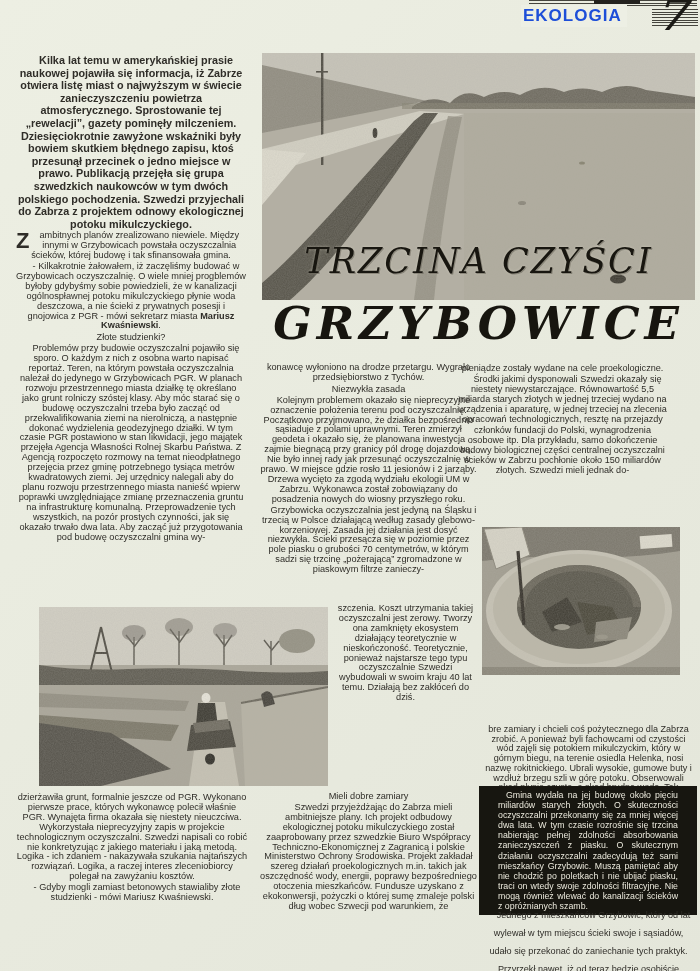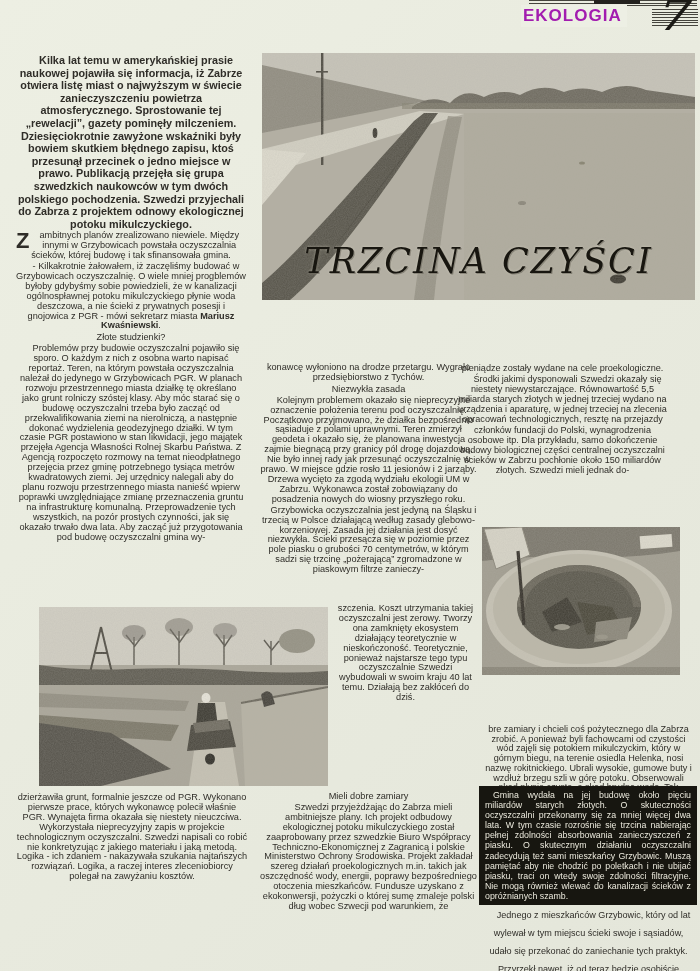--- a/index.html
+++ b/index.html
@@ -9,21 +9,21 @@
     background:linear-gradient(135deg,#edefe3 0%,#e9ebdf 45%,#e4e6da 100%);
     color:#2f2d28;
   }
   
   .hlines { position:absolute; background:repeating-linear-gradient(to bottom,#45443d 0 1px,transparent 1px 2.7px); }
   .hlines.top { left:529px; top:0; width:168px; height:7px; }
   .hlines.right { left:652px; top:9px; width:46px; height:19px; }
   .hbar { position:absolute; left:594px; top:0; width:46px; height:4px; background:#23221e; }
   .hlabel {
     position:absolute; left:521px; top:5px; background:#edefe4; padding:1px 5px 1px 2px;
-    font-size:17px; font-weight:bold; letter-spacing:1px; color:#a21caf;
+    font-size:17px; font-weight:bold; letter-spacing:1px; color:#1d4ed8;
   }
   .pnum {
     position:absolute; left:660px; top:-7px; width:40px;
     font-family:"DejaVu Serif", serif; font-style:italic; font-weight:bold;
     font-size:46px; line-height:42px; color:#1b1a16; transform:skewX(-6deg);
   }
   
   .title1 {
     position:absolute; left:262px; top:241px; width:433px; text-align:center;
     font-family:"DejaVu Serif", serif; font-style:italic; font-weight:normal;
@@ -46,21 +46,21 @@
   .c1b { left:16px;  top:793px; width:232px; }
   .c2a { left:259px; top:363px; width:219px; }
   .c2b { left:334px; top:604px; width:143px; }
   .c2c { left:259px; top:790px; width:219px; }
   .c3a { left:457px; top:363px; width:211px; font-size:9.1px; line-height:10.1px; }
   .c3b { left:483px; top:679px; width:211px; font-size:9.1px; line-height:9.7px;margin-top:46px; }
   .c3c { left:483px; top:906px; width:211px; font-size:9.1px; line-height:18px; }
   .wrap-spacer { float:left; width:74px; height:20px; }
   .blackbox {
     position:absolute; left:479px; top:786px; width:218px; box-sizing:border-box;
-    background:#171610; color:#ebe9dc; padding:4px 6px; font-size:8.8px; line-height:10.1px;
+    background:#171610; color:#ebe9dc; padding:4px 19px; font-size:8.8px; line-height:10.1px;
     text-align:justify;
   }
   .blackbox p { margin:0; text-indent:8px; }
   .byline { text-align:right; font-weight:bold; font-size:10px; margin-top:3px; text-indent:0; }
   
   .photo { position:absolute; display:block; }
   .ph-top { left:262px; top:53px; }
   .ph-left { left:39px; top:607px; }
   .ph-well { left:482px; top:527px; }
 </style>
@@ -99,20 +99,21 @@
     <path d="M170,66 C140,105 104,152 60,210 L48,226 C80,184 130,120 164,74 Z" fill="#3f3c33" opacity="0.7"></path>
     <path d="M200,64 C190,110 180,170 172,247 L152,247 C162,168 176,104 186,63 Z" fill="#8f8b7e" opacity="0.75"></path>
     <rect x="202" y="60" width="231" height="187" fill="#aba797" opacity="0.5"></rect>
     <ellipse cx="356" cy="226" rx="8" ry="4.5" fill="#3b382f"></ellipse>
     <ellipse cx="260" cy="150" rx="4" ry="2" fill="#8a8679"></ellipse>
     <ellipse cx="320" cy="110" rx="3" ry="1.6" fill="#86826f"></ellipse>
     <rect width="433" height="247" filter="url(#grain)"></rect>
   </svg>
 
   <div class="title1">TRZCINA CZYŚCI</div>
+  <div class="title2">GRZYBOWICE</div>
 
   <div class="col c1">
     <p class="intro">Kilka lat temu w amerykańskiej prasie naukowej pojawiła się informacja, iż Zabrze otwiera listę miast o najwyższym w świecie zanieczyszczeniu powietrza atmosferycznego. Sprostowanie tej „rewelacji”, gazety pominęły milczeniem. Dziesięciokrotnie zawyżone wskaźniki były bowiem skutkiem błędnego zapisu, ktoś przesunął przecinek o jedno miejsce w prawo. Publikacją przejęła się grupa szwedzkich naukowców w tym dwóch polskiego pochodzenia. Szwedzi przyjechali do Zabrza z projektem odnowy ekologicznej potoku mikulczyckiego.</p>
     <p class="noind"><span class="dropcap">Z</span><span>ambitnych planów zrealizowano niewiele. Między innymi w Grzybowicach powstała oczyszczalnia ścieków, której budowę i tak sfinansowała gmina.</span></p>
     <p><span>- Kilkakrotnie żałowałem, iż zaczęliśmy budować w Grzybowicach oczyszczalnię. O wiele mniej progblemów byłoby gdybyśmy sobie powiedzieli, że w kanalizacji ogólnospławnej potoku mikulczyckiego płynie woda deszczowa, a nie ścieki z prywatnych posesji i gnojowica z PGR - mówi sekretarz miasta </span><b>Mariusz Kwaśniewski</b><span>.</span></p>
     <p class="h">Złote studzienki?</p>
     <p>Problemów przy budowie oczyszczalni pojawiło się sporo. O każdym z nich z osobna warto napisać reportaż. Teren, na którym powstała oczyszczalnia należał do jedynego w Grzybowicach PGR. W planach rozwoju przestrzennego miasta działkę tę określano jako grunt rolniczy szóstej klasy. Aby móc starać się o budowę oczyszczalni trzeba było zacząć od przekwalifikowania ziemi na nierolniczą, a następnie dokonać wydzielenia geodezyjnego działki. W tym czasie PGR postawiono w stan likwidacji, jego majątek przejęła Agencja Własności Rolnej Skarbu Państwa. Z Agencją rozpoczęto rozmowy na temat nieodpłatnego przejęcia przez gminę potrzebnego tysiąca metrów kwadratowych ziemi. Jej urzędnicy nalegali aby do planu rozwoju przestrzennego miasta nanieść wpierw poprawki uwzględniające zmianę przeznaczenia gruntu na infrastrukturę komunalną. Przeprowadzenie tych wszystkich, na pozór prostych czynności, jak się okazało trwało dwa lata. Aby zacząć już przygotowania pod budowę oczyszczalni gmina wy-</p>
   </div>
 
   <svg class="photo ph-left" width="289" height="179" viewBox="0 0 289 179">
@@ -140,20 +141,21 @@
     <path d="M159,96 L176,96 L179,120 L172,138 L165,138 L157,118 Z" fill="#3b3931"></path>
     <path d="M152,118 L191,114 L197,140 L148,144 Z" fill="#4a473e"></path>
     <path d="M154,116 L189,112 L191,122 L156,126 Z" fill="#6f6b60"></path>
     <ellipse cx="171" cy="152" rx="5" ry="5.5" fill="#2e2c26"></ellipse>
     <path d="M222,88 q6,-7 11,-1 l3,10 l-11,3 Z" fill="#44413a"></path>
     <rect width="289" height="179" filter="url(#grain)"></rect>
   </svg>
 
   <div class="col c1b">
     <p class="noind">dzierżawiła grunt, formalnie jeszcze od PGR. Wykonano pierwsze prace, których wykonawcę polecił właśnie PGR. Wynajęta firma okazała się niestety nieuczciwa. Wykorzystała nieprecyzyjny zapis w projekcie technologicznym oczyszczalni. Szwedzi napisali co robić nie konkretyzując z jakiego materiału i jaką metodą. Logika - ich zdaniem - nakazywała szukania najtańszych rozwiązań. Logika, a raczej interes zleceniobiorcy polegał na zawyżaniu kosztów.</p>
+    <p>- Gdyby mogli zamiast betonowych stawialiby złote studzienki - mówi Mariusz Kwaśniewski.</p>
   </div>
 
   <div class="col c2a">
     <p class="noind">konawcę wyłoniono na drodze przetargu. Wygrało przedsiębiorstwo z Tychów.</p>
     <p class="h">Niezwykła zasada</p>
     <p>Kolejnym problemem okazało się nieprecyzyjne oznaczenie położenia terenu pod oczyszczalnię. Początkowo przyjmowano, że działka bezpośrednio sąsiaduje z polami uprawnymi. Teren zmierzył geodeta i okazało się, że planowana inwestycja zajmie biegnącą przy granicy pól drogę dojazdową. Nie było innej rady jak przesunąć oczyszczalnię w prawo. W miejsce gdzie rosło 11 jesionów i 2 jarząby. Drzewa wycięto za zgodą wydziału ekologii UM w Zabrzu. Wykonawca został zobowiązany do posadzenia nowych do wiosny przyszłego roku.</p>
     <p>Grzybowicka oczyszczalnia jest jedyną na Śląsku i trzecią w Polsce działającą według zasady glebowo-korzeniowej. Zasada jej działania jest dosyć niezwykła. Ścieki przesącza się w poziomie przez pole piasku o grubości 70 centymetrów, w którym sadzi się trzcinę „pożerającą” zgromadzone w piaskowym filtrze zanieczy-</p>
   </div>
   <div class="col c2b">
     <p class="noind">szczenia. Koszt utrzymania takiej oczyszczalni jest zerowy. Tworzy ona zamknięty ekosystem działający teoretycznie w nieskończoność. Teoretycznie, ponieważ najstarsze tego typu oczyszczalnie Szwedzi wybudowali w swoim kraju 40 lat temu. Działają bez zakłóceń do dziś.</p>

